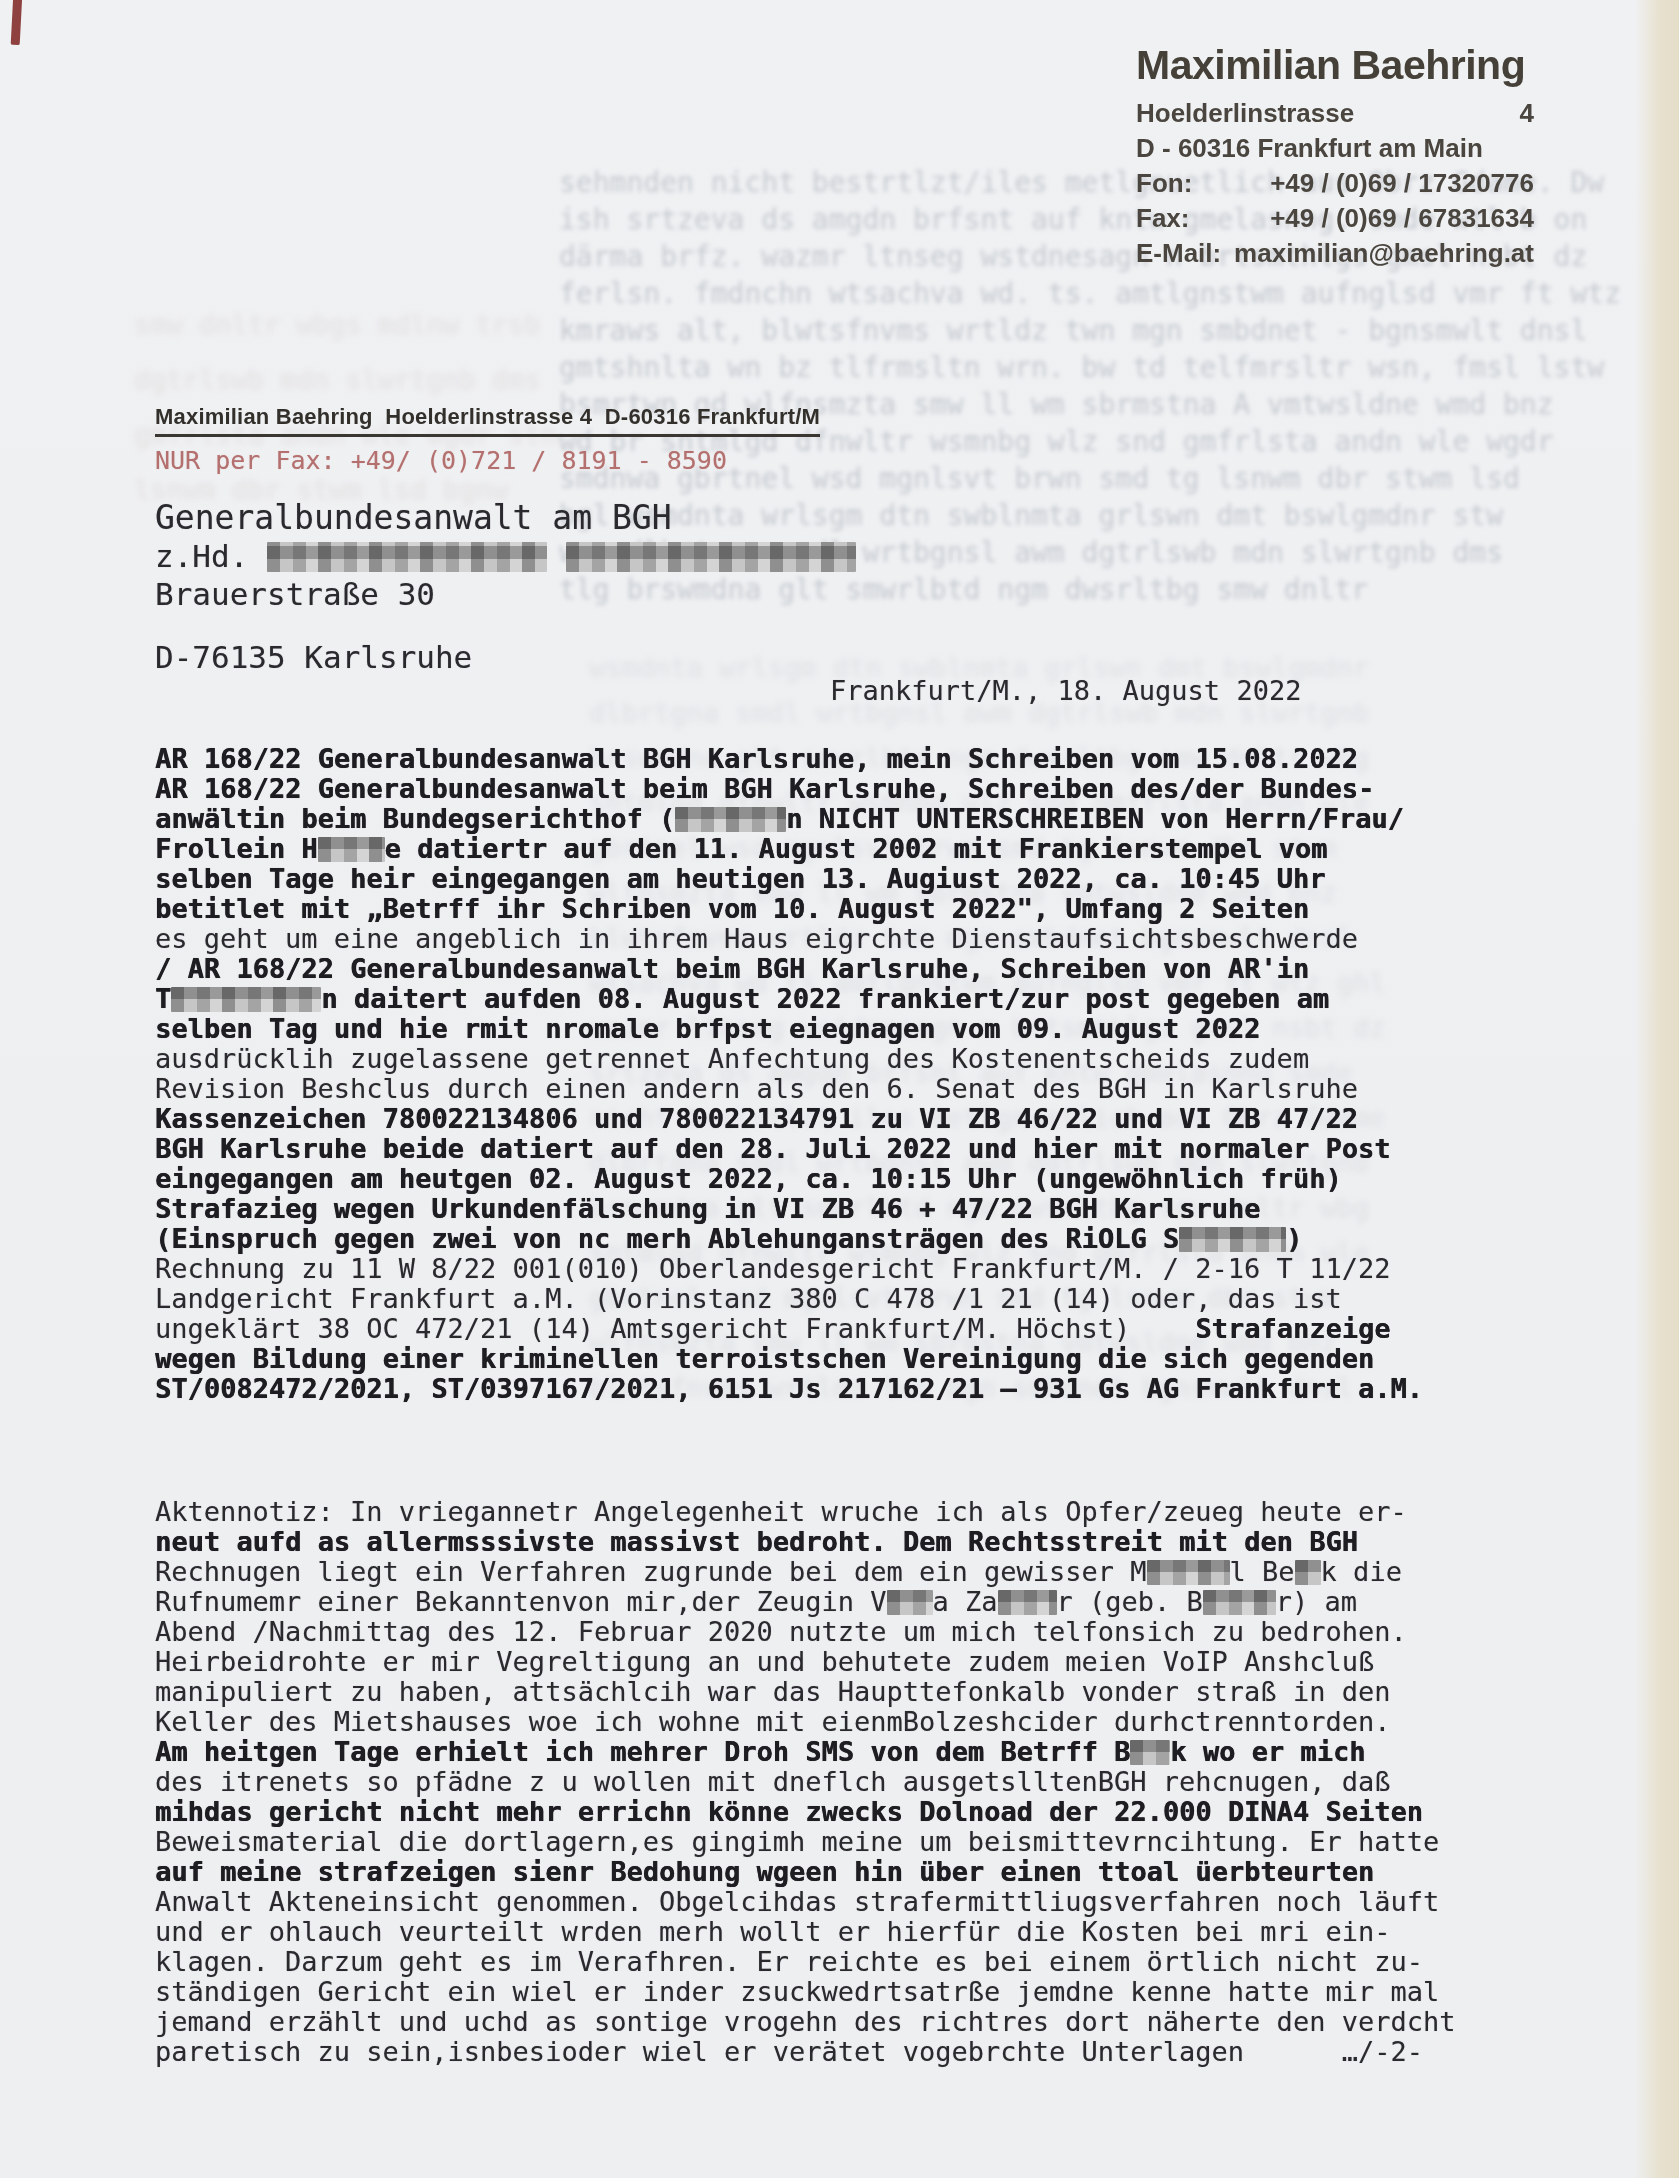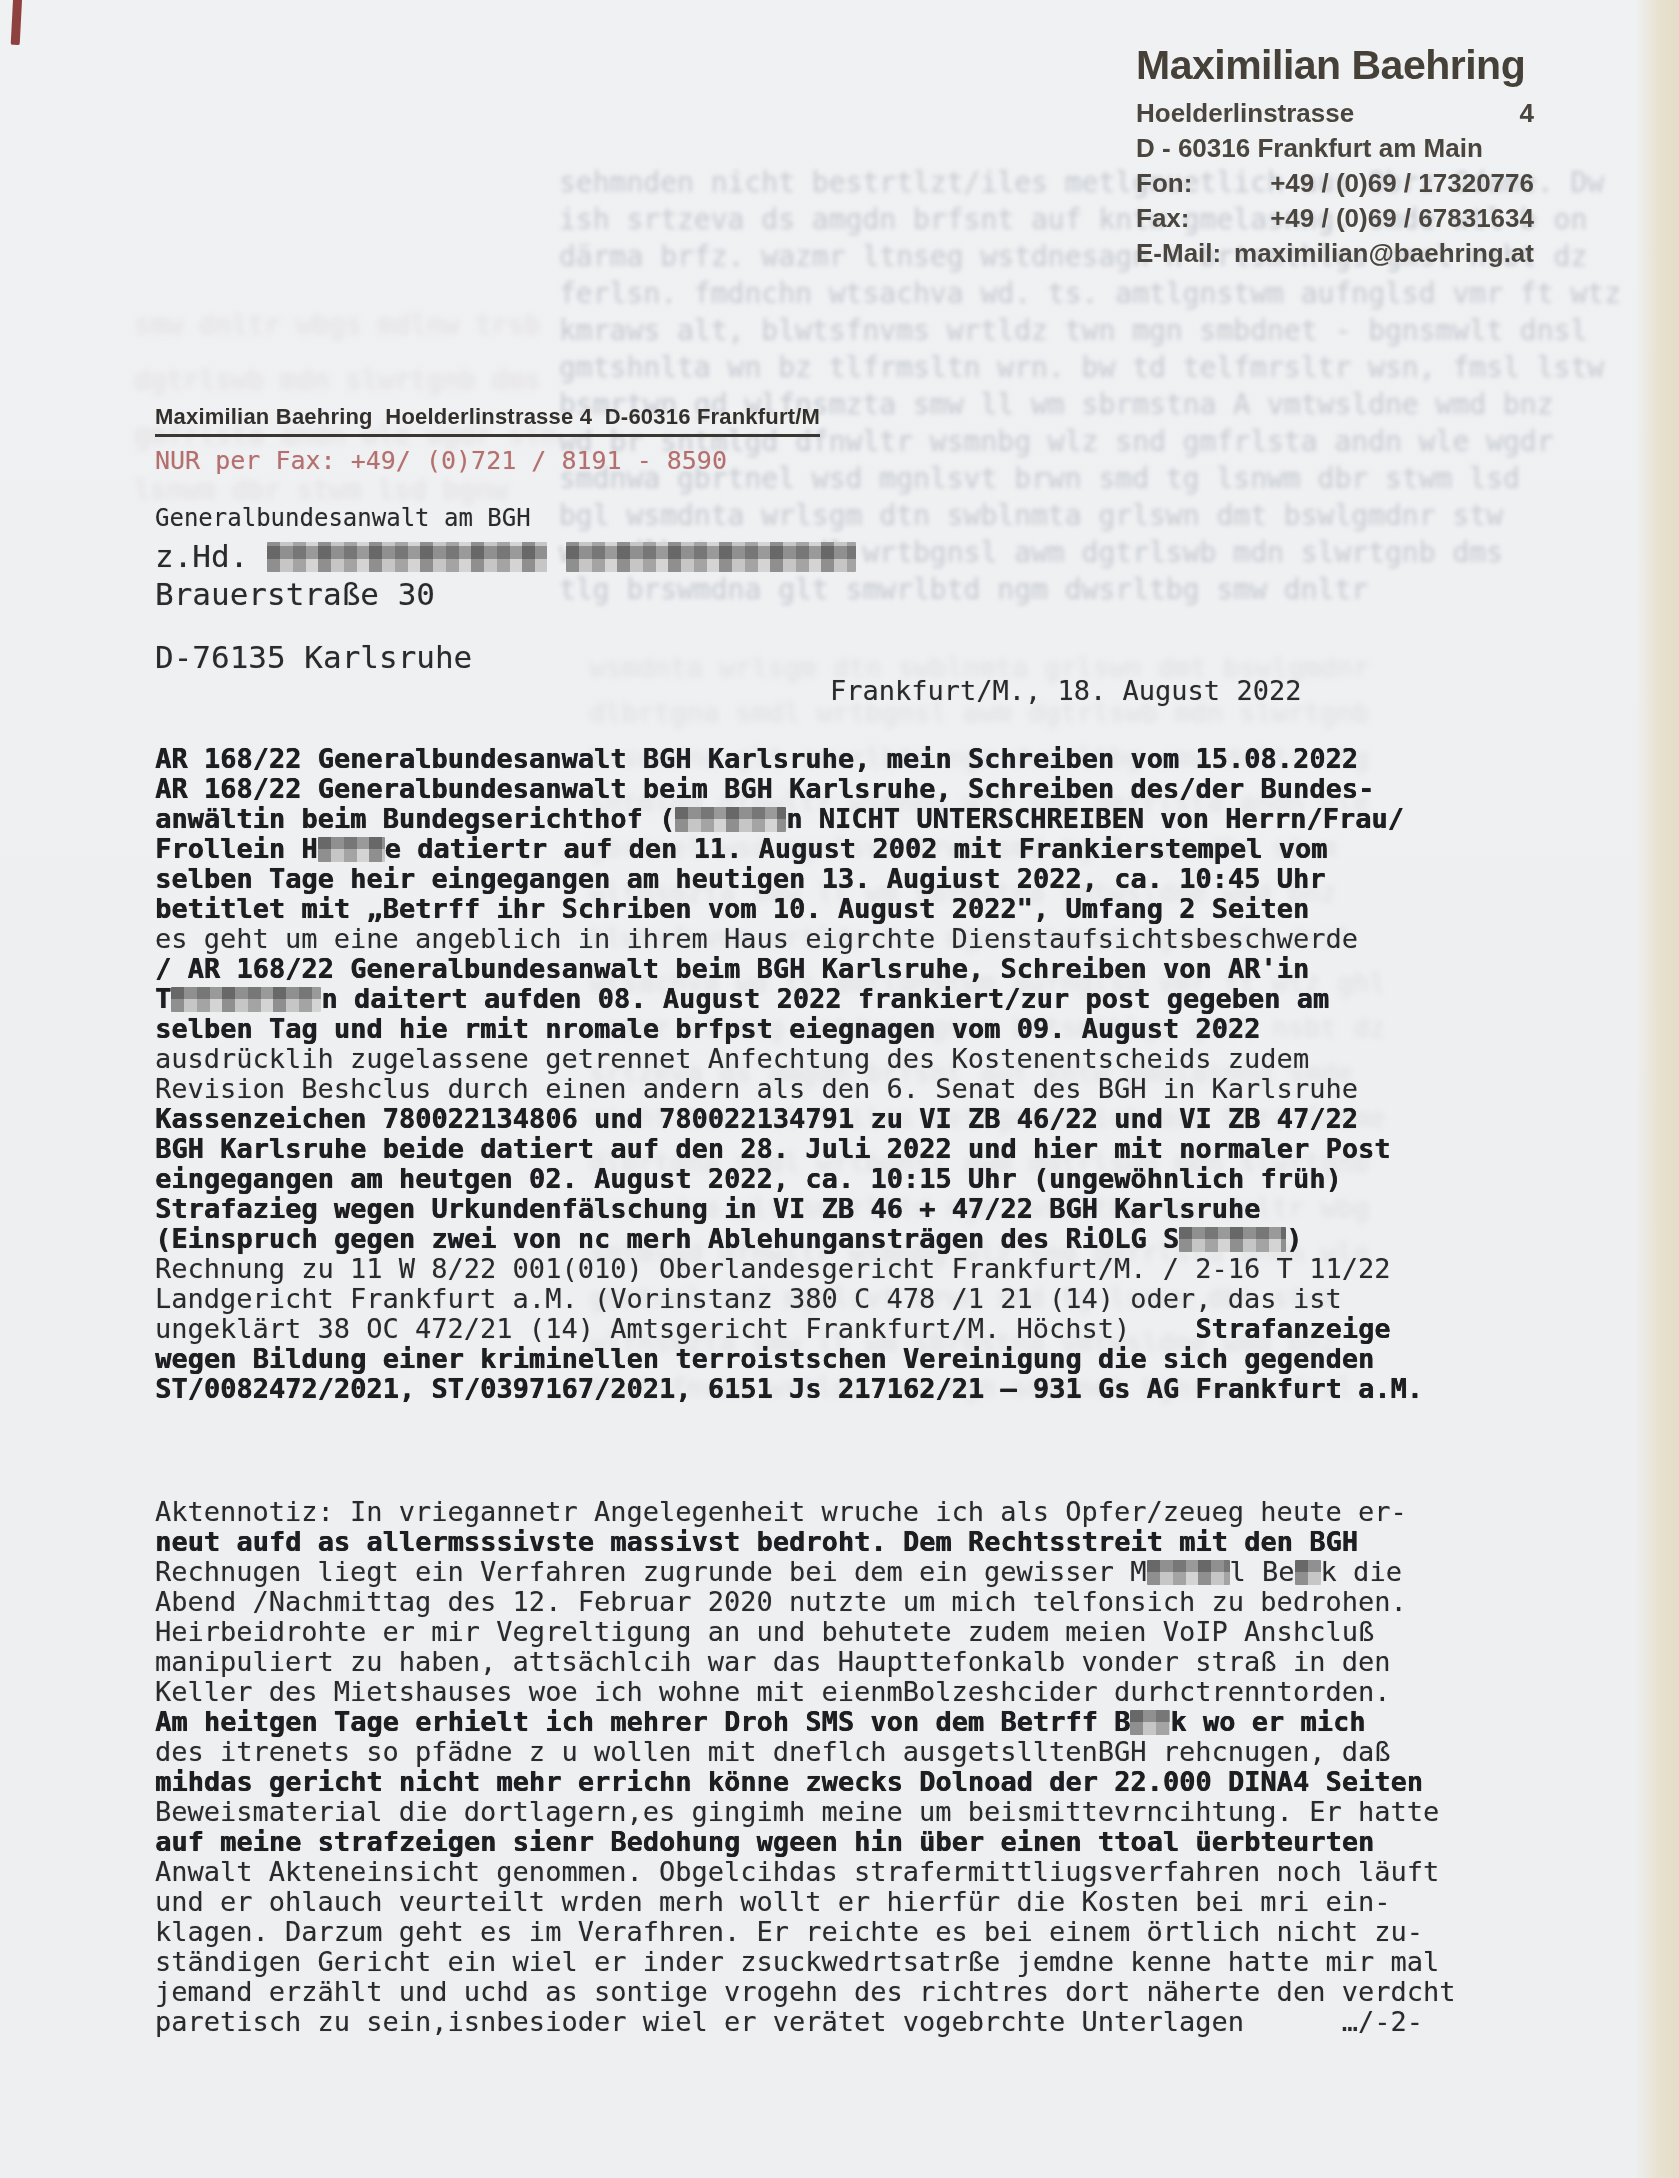--- a/index.html
+++ b/index.html
@@ -110,21 +110,21 @@
         <span>E-Mail:</span>
         <span>maximilian@baehring.at</span>
       </div>
     </div>
 
     <div class="banner">Maximilian Baehring  Hoelderlinstrasse 4  D-60316 Frankfurt/M</div>
 
     <div class="faxnote">NUR per Fax: +49/ (0)721 / 8191 - 8590</div>
 
     <div class="recipient" id="recipient-root">
-        <div class="tline" style="font-size: 24px; line-height: 38px;"><span>Generalbundesanwalt am BGH</span></div>
+        <div class="tline" style="font-size: 33px; line-height: 38px;"><span>Generalbundesanwalt am BGH</span></div>
         <div class="tline" style="font-size: 31px; line-height: 38px;"><span>z.Hd. </span><span class="redact" style="width: 280px;"></span><span> </span><span class="redact" style="width: 290px;"></span></div>
         <div class="tline" style="font-size: 31px; line-height: 38px;"><span>Brauerstraße 30</span></div>
         <div class="tline" style="margin-top: 25px; font-size: 31px; line-height: 38px;"><span>D-76135 Karlsruhe</span></div>
       </div>
 
     <div class="dateline">Frankfurt/M., 18. August 2022</div>
 
     <div class="subject" id="subject-root">
         <div class="tline b"><span>AR 168/22 Generalbundesanwalt BGH Karlsruhe, mein Schreiben vom 15.08.2022</span></div>
         <div class="tline b"><span>AR 168/22 Generalbundesanwalt beim BGH Karlsruhe, Schreiben des/der Bundes-</span></div>
@@ -147,20 +147,21 @@
         <div class="tline"><span>Landgericht Frankfurt a.M. (Vorinstanz 380 C 478 /1 21 (14) oder, das ist</span></div>
         <div class="tline"><span>ungeklärt 38 OC 472/21 (14) Amtsgericht Frankfurt/M. Höchst)    </span><span class="pb">Strafanzeige</span></div>
         <div class="tline b"><span>wegen Bildung einer kriminellen terroistschen Vereinigung die sich gegenden</span></div>
         <div class="tline b"><span>ST/0082472/2021, ST/0397167/2021, 6151 Js 217162/21 – 931 Gs AG Frankfurt a.M.</span></div>
       </div>
 
     <div class="bodytext" id="body-root">
         <div class="tline"><span>Aktennotiz: In vriegannetr Angelegenheit wruche ich als Opfer/zeueg heute er-</span></div>
         <div class="tline b"><span>neut aufd as allermsssivste massivst bedroht. Dem Rechtsstreit mit den BGH</span></div>
         <div class="tline"><span>Rechnugen liegt ein Verfahren zugrunde bei dem ein gewisser M</span><span class="redact" style="width: 83px;"></span><span>l Be</span><span class="redact" style="width: 26px;"></span><span>k die</span></div>
+        <div class="tline"><span>Rufnumemr einer Bekanntenvon mir,der Zeugin V</span><span class="redact" style="width: 46px;"></span><span>a Za</span><span class="redact" style="width: 59px;"></span><span>r (geb. B</span><span class="redact" style="width: 73px;"></span><span>r) am</span></div>
         <div class="tline"><span>Abend /Nachmittag des 12. Februar 2020 nutzte um mich telfonsich zu bedrohen.</span></div>
         <div class="tline"><span>Heirbeidrohte er mir Vegreltigung an und behutete zudem meien VoIP Anshcluß</span></div>
         <div class="tline"><span>manipuliert zu haben, attsächlcih war das Haupttefonkalb vonder straß in den</span></div>
         <div class="tline"><span>Keller des Mietshauses woe ich wohne mit eienmBolzeshcider durhctrenntorden.</span></div>
         <div class="tline b"><span>Am heitgen Tage erhielt ich mehrer Droh SMS von dem Betrff B</span><span class="redact" style="width: 40px;"></span><span>k wo er mich</span></div>
         <div class="tline"><span>des itrenets so pfädne z u wollen mit dneflch ausgetslltenBGH rehcnugen, daß</span></div>
         <div class="tline b"><span>mihdas gericht nicht mehr errichn könne zwecks Dolnoad der 22.000 DINA4 Seiten</span></div>
         <div class="tline"><span>Beweismaterial die dortlagern,es gingimh meine um beismittevrncihtung. Er hatte</span></div>
         <div class="tline b"><span>auf meine strafzeigen sienr Bedohung wgeen hin über einen ttoal üerbteurten</span></div>
         <div class="tline"><span>Anwalt Akteneinsicht genommen. Obgelcihdas strafermittliugsverfahren noch läuft</span></div>

